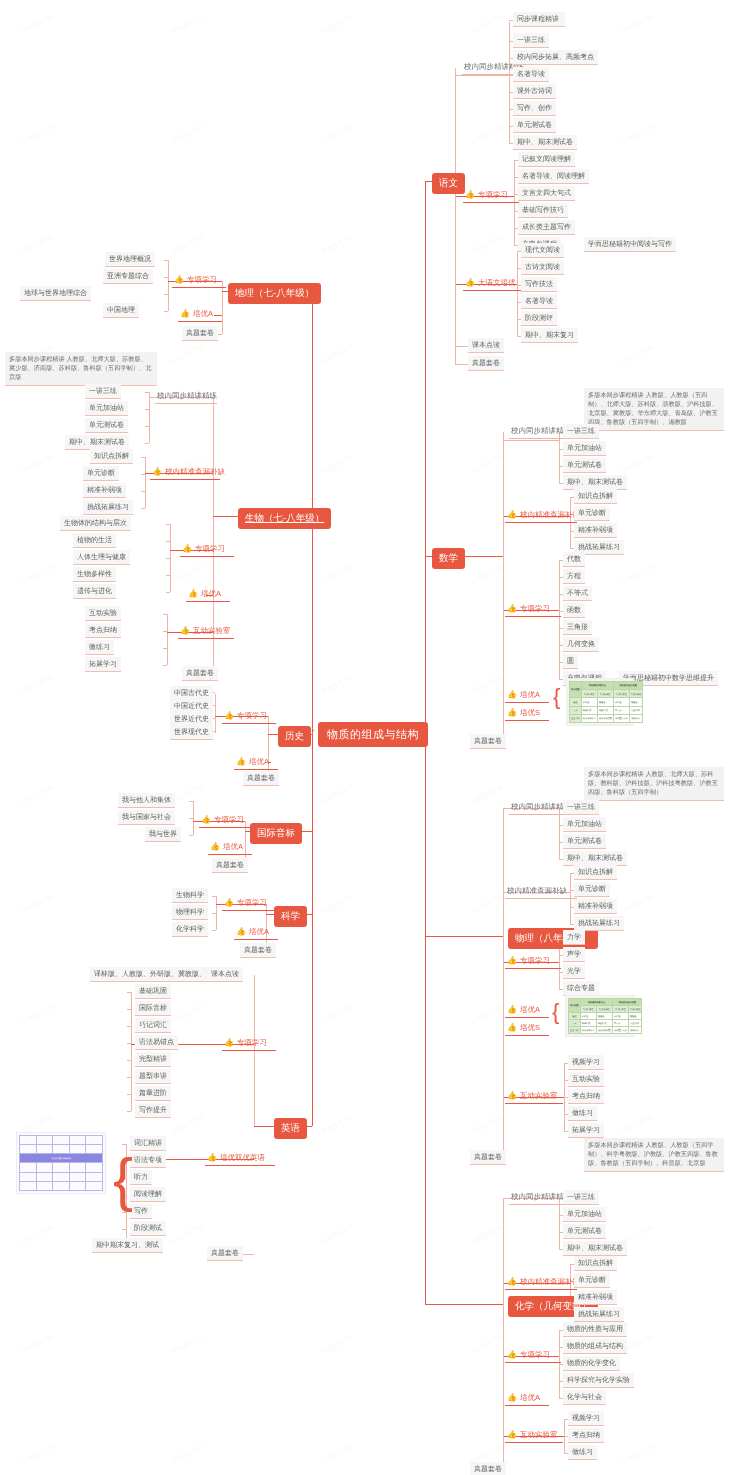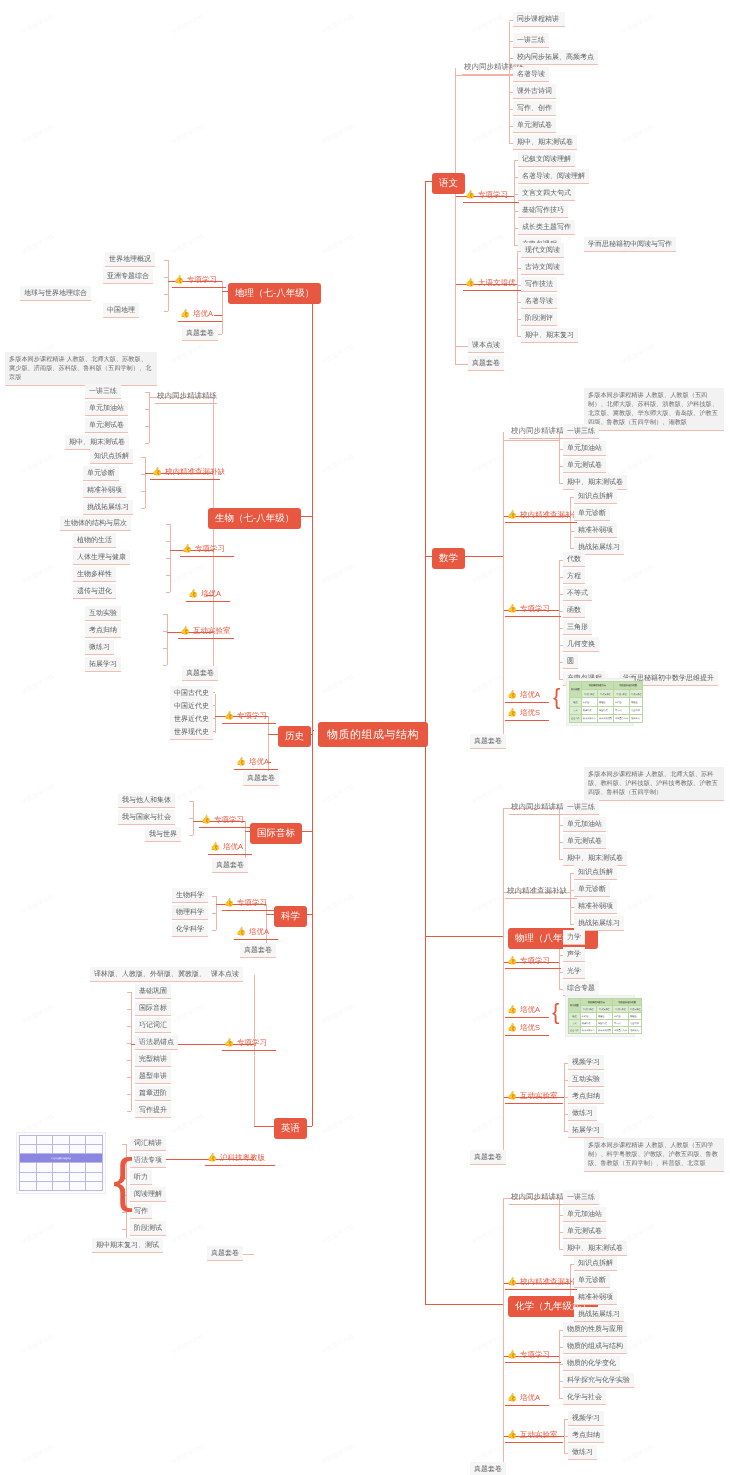--- a/index.html
+++ b/index.html
@@ -475,21 +475,21 @@
       <div class="node cat" style="left: 505px; top: 1089px; width: 58px;">
         <span class="thumb-ic">👍</span>
         <span>互动实验室</span>
       </div>
       <div class="node leaf" style="left: 568px; top: 1055px;">视频学习</div>
       <div class="node leaf" style="left: 568px; top: 1072px;">互动实验</div>
       <div class="node leaf" style="left: 568px; top: 1089px;">考点归纳</div>
       <div class="node leaf" style="left: 568px; top: 1106px;">做练习</div>
       <div class="node leaf" style="left: 568px; top: 1123px;">拓展学习</div>
       <div class="node leaf" style="left: 470px; top: 1150px;">真题套卷</div>
-      <div class="node subject" style="left: 508px; top: 1296px;">化学（九年级起）</div>
+      <div class="node subject" style="left: 508px; top: 1296px;">化学（几何变换）</div>
       <div class="node note" style="left: 584px; top: 1138px; width: 140px;">多版本同步课程精讲
 人教版、人教版（五四学制）、科学粤教版、沪教版、沪教五四版、鲁教版、鲁教版（五四学制）、科普版、北京版</div>
       <div class="node cat plain" style="left: 509px; top: 1190px; width: 60px;">校内同步精讲精练</div>
       <div class="node leaf" style="left: 563px; top: 1190px;">一讲三练</div>
       <div class="node leaf" style="left: 563px; top: 1207px;">单元加油站</div>
       <div class="node leaf" style="left: 563px; top: 1224px;">单元测试卷</div>
       <div class="node leaf" style="left: 563px; top: 1241px;">期中、期末测试卷</div>
       <div class="node cat" style="left: 505px; top: 1275px; width: 72px;">
         <span class="thumb-ic">👍</span>
         <span>校内精准查漏补缺</span>
@@ -526,21 +526,21 @@
       </div>
       <div class="node leaf" style="left: 105px; top: 252px; text-align: right;">世界地理概况</div>
       <div class="node leaf" style="left: 103px; top: 269px; text-align: right;">亚洲专题综合</div>
       <div class="node leaf" style="left: 20px; top: 286px; text-align: right;">地球与世界地理综合</div>
       <div class="node leaf" style="left: 103px; top: 303px; text-align: right;">中国地理</div>
       <div class="node cat" style="left: 178px; top: 307px; width: 44px;">
         <span class="thumb-ic">👍</span>
         <span>培优A</span>
       </div>
       <div class="node leaf" style="left: 182px; top: 326px;">真题套卷</div>
-      <div class="node subject" style="left: 208px; top: 508px;">生物（七-八年级）</div>
+      <div class="node subject" style="left: 238px; top: 508px; text-decoration: underline;">生物（七-八年级）</div>
       <div class="node note" style="left: 5px; top: 352px; width: 152px;">多版本同步课程精讲
 人教版、北师大版、苏教版、冀少版、济南版、苏科版、鲁科版（五四学制）、北京版</div>
       <div class="node cat plain" style="left: 155px; top: 389px; width: 62px;">校内同步精讲精练</div>
       <div class="node leaf" style="left: 85px; top: 384px; text-align: right;">一讲三练</div>
       <div class="node leaf" style="left: 85px; top: 401px; text-align: right;">单元加油站</div>
       <div class="node leaf" style="left: 85px; top: 418px; text-align: right;">单元测试卷</div>
       <div class="node leaf" style="left: 65px; top: 435px; text-align: right;">期中、期末测试卷</div>
       <div class="node cat" style="left: 150px; top: 465px; width: 70px;">
         <span class="thumb-ic">👍</span>
         <span>校内精准查漏补缺</span>
@@ -621,21 +621,21 @@
       <div class="node leaf" style="left: 135px; top: 984px; text-align: right;">基础巩固</div>
       <div class="node leaf" style="left: 135px; top: 1001px; text-align: right;">国际音标</div>
       <div class="node leaf" style="left: 135px; top: 1018px; text-align: right;">巧记词汇</div>
       <div class="node leaf" style="left: 135px; top: 1035px; text-align: right;">语法易错点</div>
       <div class="node leaf" style="left: 135px; top: 1052px; text-align: right;">完型精讲</div>
       <div class="node leaf" style="left: 135px; top: 1069px; text-align: right;">题型串讲</div>
       <div class="node leaf" style="left: 135px; top: 1086px; text-align: right;">篇章进阶</div>
       <div class="node leaf" style="left: 135px; top: 1103px; text-align: right;">写作提升</div>
       <div class="node cat" style="left: 205px; top: 1151px; width: 70px;">
         <span class="thumb-ic">👍</span>
-        <span>沪科技粤教版</span>
+        <span>培优双优英语</span>
       </div>
       <div class="node leaf" style="left: 130px; top: 1136px; text-align: right;">词汇精讲</div>
       <div class="node leaf" style="left: 130px; top: 1153px; text-align: right;">语法专项</div>
       <div class="node leaf" style="left: 130px; top: 1170px; text-align: right;">听力</div>
       <div class="node leaf" style="left: 130px; top: 1187px; text-align: right;">阅读理解</div>
       <div class="node leaf" style="left: 130px; top: 1204px; text-align: right;">写作</div>
       <div class="node leaf" style="left: 130px; top: 1221px; text-align: right;">阶段测试</div>
       <div class="node leaf" style="left: 92px; top: 1238px; text-align: right;">期中期末复习、测试</div>
       <div class="node brace" style="left: 113px; top: 1150px;;font-size:60px;color:#e8573f;line-height:1">{</div>
       <div class="node imgbox" style="left: 16px; top: 1132px; width: 90px;;height:62px;background:#fafaff;border:1px solid #eee;padding:2px;">

